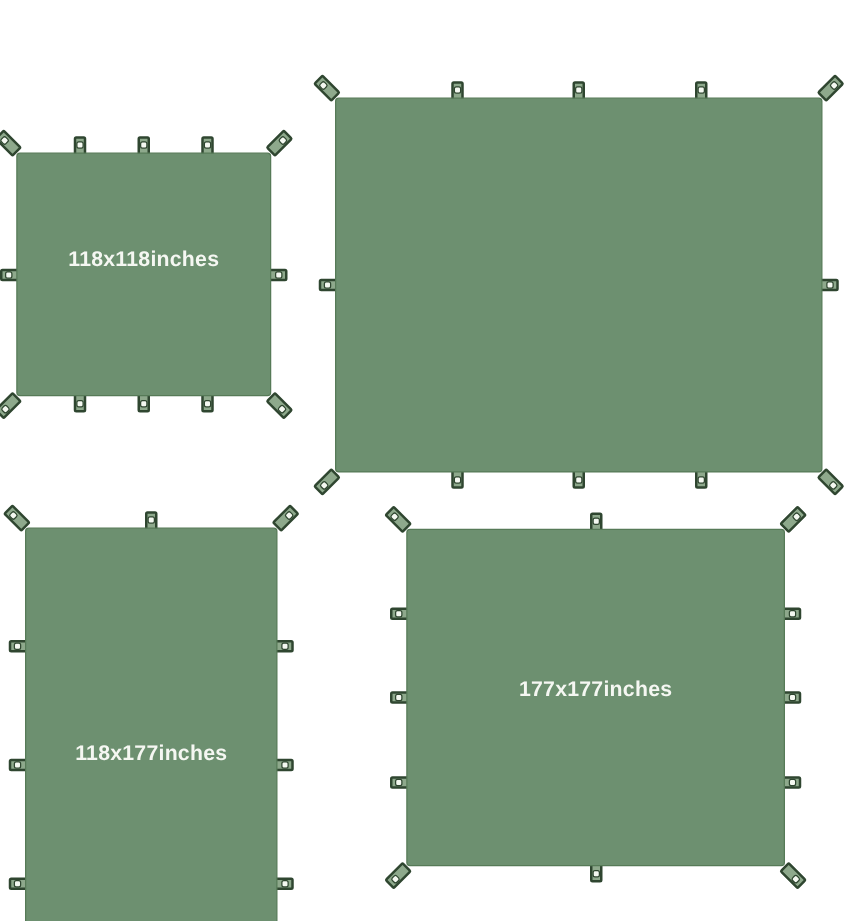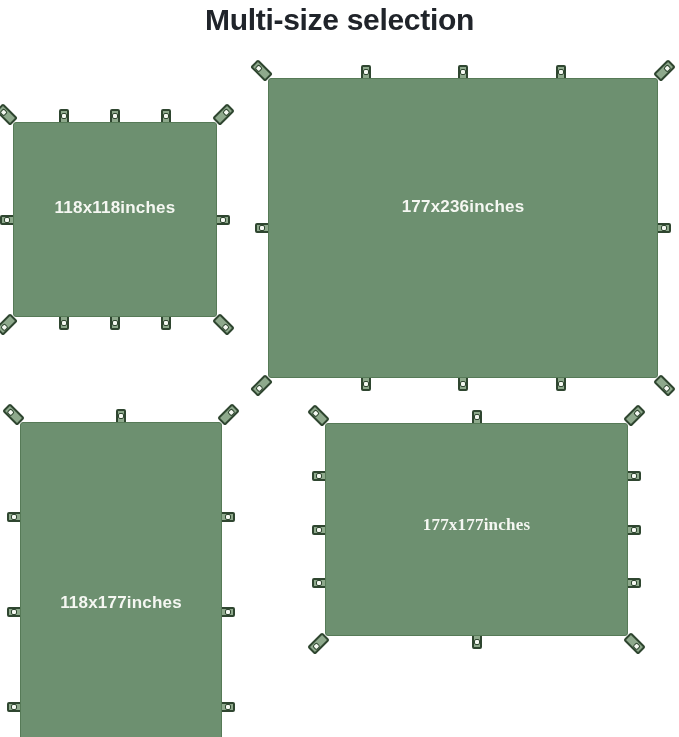--- a/index.html
+++ b/index.html
@@ -53,21 +53,21 @@
     letter-spacing: 0.2px;
   }
   .t1 .tarp-label { top: 44%; }
   .t2 .tarp-label { top: 43%; }
   .t3 .tarp-label { top: 47.7%; }
   .t4 .tarp-label { top: 47.8%; }
 
   .t1 { left: 13px;  top: 122px; width: 204px; height: 195px; }
   .t2 { left: 268px; top: 78px;  width: 390px; height: 300px; }
   .t3 { left: 20px;  top: 422px; width: 202px; height: 380px; }
-  .t4 { left: 325px; top: 423px; width: 303px; height: 213px; font-family: Liberation Serif, serif; }
+  .t4 { left: 325px; top: 423px; width: 303px; height: 270px; }
 
   .tab {
     position: absolute;
     background: var(--tab-fill, #8ea98c);
     border: 2px solid var(--tab-edge, #2f4630);
     border-radius: 2px;
     box-sizing: border-box;
     z-index: 1;
     display: flex;
   }
@@ -101,21 +101,20 @@
   .tab.c.tr .hole { margin-right: 2px; }
   .tab.c.bl { left: -17px; bottom: -13px; transform: rotate(-45deg); }
   .tab.c.bl .hole { margin-left: 2px; }
   .tab.c.br { right: -17px; bottom: -13px; transform: rotate(45deg); }
   .tab.c.br .hole { margin-right: 2px; }
 </style>
 </head>
 <body>
 
 <div class="stage">
-  <h1 class="title">Multi-size selection</h1>
 
   <div class="tarp t1">
     <div class="tarp-body"></div>
     <div class="tarp-label">118x118inches</div>
   <div class="tab v top" style="left: calc(25% - 5px);">
         <span class="hole"></span>
       </div>
       <div class="tab v top" style="left: calc(50% - 5px);">
         <span class="hole"></span>
       </div>
@@ -146,21 +145,20 @@
       <div class="tab c bl">
         <span class="hole"></span>
       </div>
       <div class="tab c br">
         <span class="hole"></span>
       </div>
     </div>
 
   <div class="tarp t2">
     <div class="tarp-body"></div>
-    <div class="tarp-label">177x236inches</div>
   <div class="tab v top" style="left: calc(25% - 5px);">
         <span class="hole"></span>
       </div>
       <div class="tab v top" style="left: calc(50% - 5px);">
         <span class="hole"></span>
       </div>
       <div class="tab v top" style="left: calc(75% - 5px);">
         <span class="hole"></span>
       </div>
       <div class="tab v bottom" style="left: calc(25% - 5px);">

